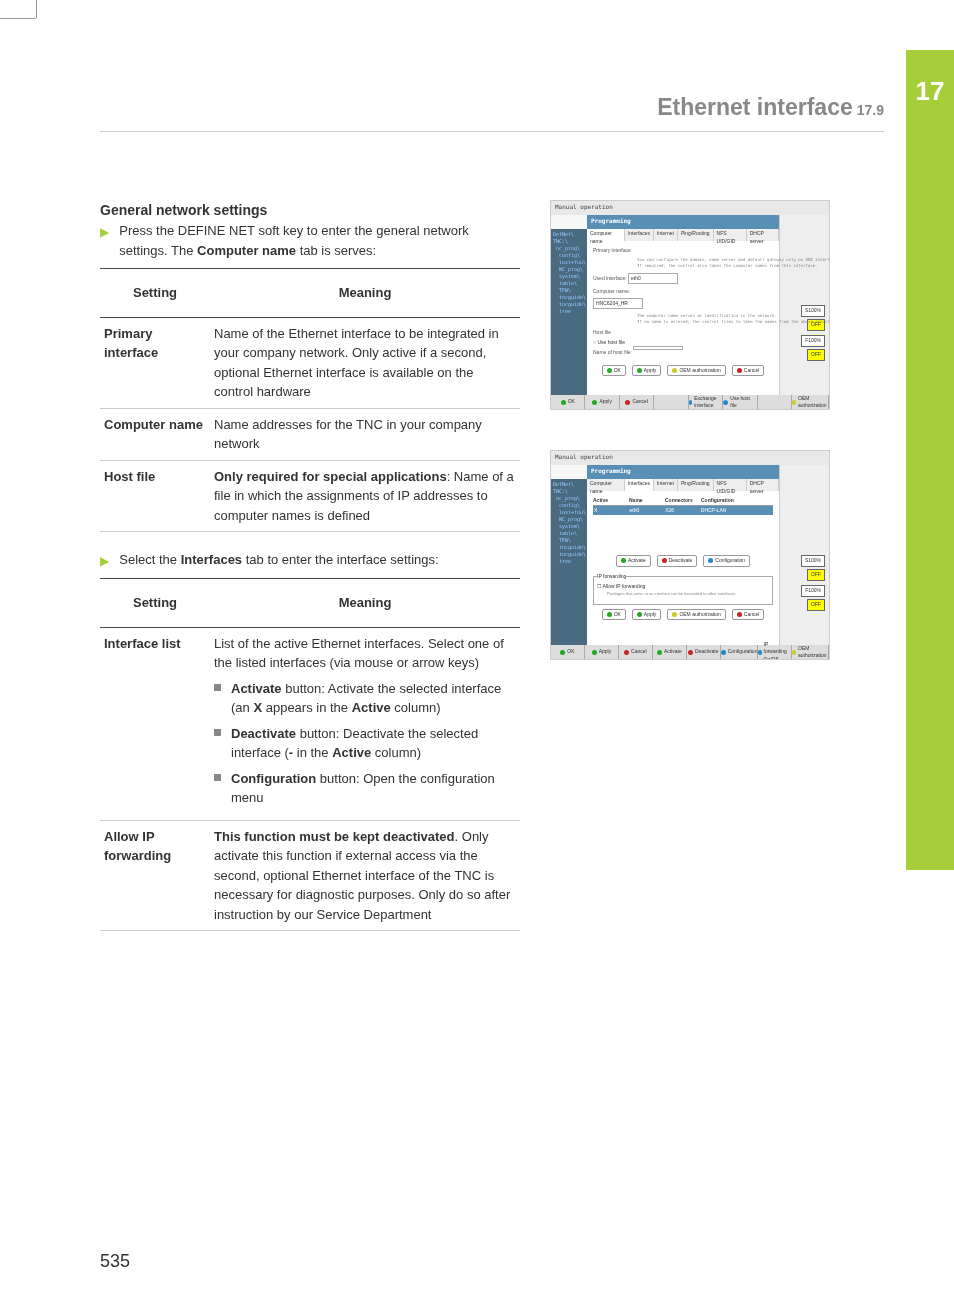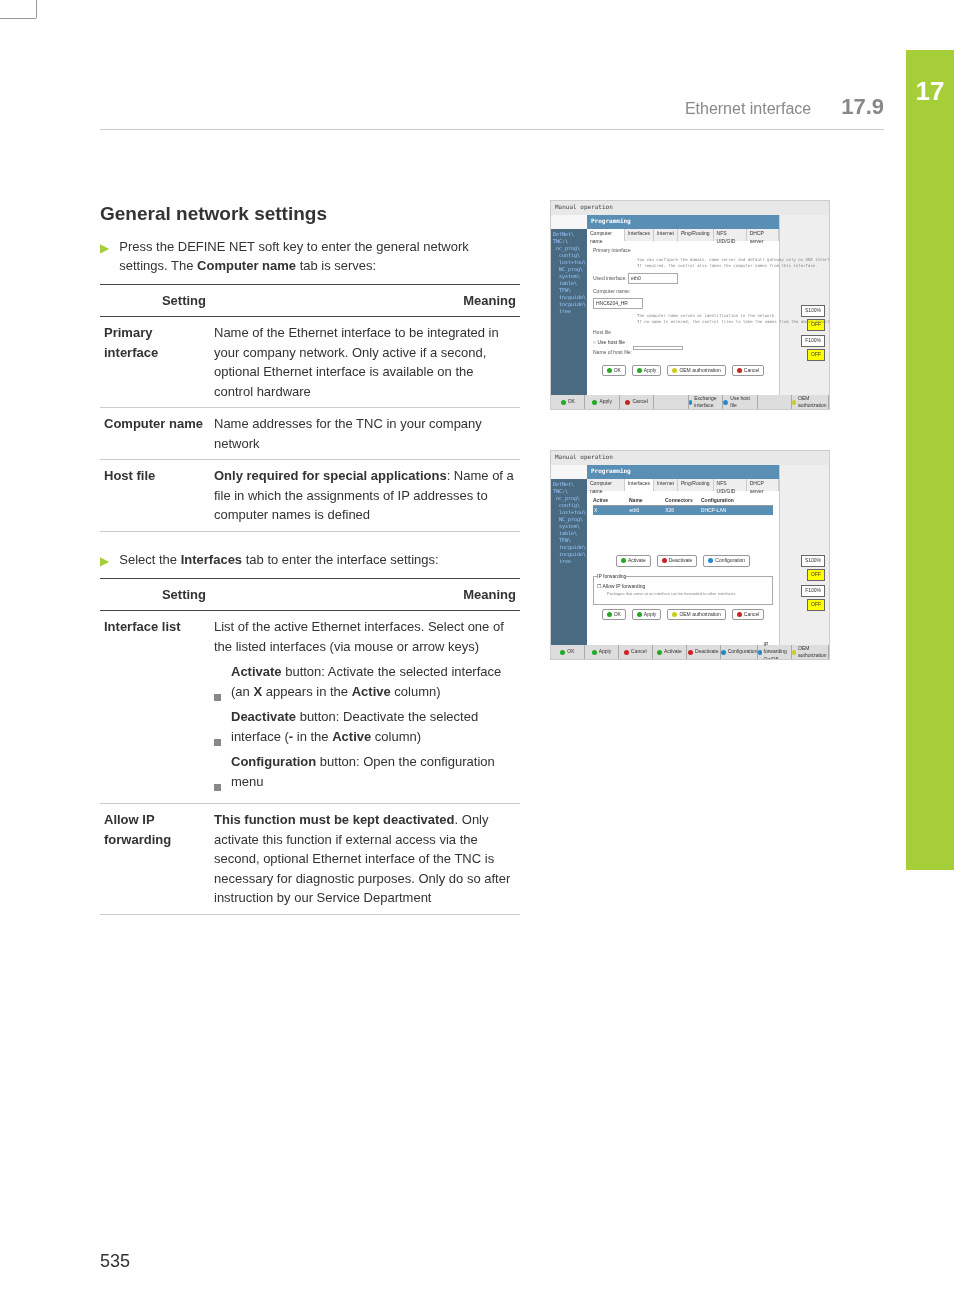--- a/index.html
+++ b/index.html
@@ -4,35 +4,35 @@
 <style>
 *{margin:0;padding:0;box-sizing:border-box}
 body{font-family:Arial,Helvetica,sans-serif;background:#fff;color:#333;font-size:14px;line-height:1.5}
 .page{width:954px;height:1315px;position:relative;background:#fff}
 .crop-marks{position:absolute;top:0;left:0;width:100%;height:50px}
 .crop-marks::before{content:"";position:absolute;left:36px;top:0;width:1px;height:18px;background:#999}
 .crop-marks::after{content:"";position:absolute;left:0;top:18px;width:36px;height:1px;background:#999}
 .side-tab{position:absolute;right:0;top:50px;width:48px;height:820px;background:#a6ce39;display:flex;align-items:flex-start;justify-content:center;padding-top:22px}
 .side-tab-text{color:#fff;font-size:26px;font-weight:bold}
 .header{position:absolute;top:90px;left:100px;right:70px;display:flex;justify-content:flex-end;align-items:baseline;padding-bottom:6px;border-bottom:1px solid #ccc}
-.header-title{color:#888;font-size:16px;font-weight:normal;margin-right:30px}
-.header-num{color:#888;font-size:22px;font-weight:bold}
+.header-title{color:#888;font-size:23px;font-weight:bold;margin-right:4px}
+.header-num{color:#888;font-size:14px;font-weight:bold}
 .content{position:absolute;top:200px;left:100px;right:70px;display:flex;gap:30px}
 .left-col{flex:0 0 420px}
 .right-col{flex:1}
-h3.sub{font-size:19px;font-weight:bold;color:#333;margin-bottom:8px}
+h3.sub{font-size:14px;font-weight:bold;color:#333;}
 .step{display:flex;align-items:flex-start;margin-bottom:8px}
 .step .arrow{color:#a6ce39;font-size:12px;margin-right:10px;margin-top:2px}
 .step-text{flex:1;font-size:13px}
 table.settings{width:100%;border-collapse:collapse;margin:6px 0 18px 0;font-size:13px}
-table.settings th{text-align:right;font-weight:bold;padding:6px 4px;border-bottom:1px solid #444;border-top:1px solid #444}
+table.settings th{text-align:center;font-weight:bold;padding:14px 4px;border-bottom:1px solid #444;border-top:1px solid #444}
 table.settings td{padding:6px 4px;vertical-align:top;border-bottom:1px solid #ccc}
 table.settings td:first-child{font-weight:bold;width:110px}
 .bullist{list-style:none;margin-top:6px}
-.bullist li{display:flex;align-items:flex-end;margin-bottom:6px}
+.bullist li{display:flex;align-items:flex-start;margin-bottom:6px}
 .bullist li .sq{width:7px;height:7px;background:#888;margin-right:10px;margin-top:5px;flex-shrink:0}
 .screenshot{border:1px solid #ccc;width:280px;height:210px;margin-bottom:40px;position:relative;background:#f7f7f7;overflow:hidden;font-size:6px}
 .ss-top{position:absolute;top:0;left:0;right:0;height:14px;background:#e8e8e8;color:#444;padding:1px 4px;font-family:monospace}
 .ss-prog{position:absolute;top:14px;left:36px;right:50px;height:14px;background:#5a8fb5;color:#fff;font-family:monospace;padding:1px 4px;font-weight:bold}
 .ss-sidebar-l{position:absolute;top:28px;left:0;width:36px;bottom:14px;background:#4a6a82;color:#9cf;font-family:monospace;font-size:5px;padding:2px;line-height:1.4}
 .ss-main{position:absolute;top:28px;left:36px;right:50px;bottom:14px;background:#fff}
 .ss-tabs{height:12px;background:#eee;display:flex;font-size:5px}
 .ss-tab{padding:1px 3px;border-right:1px solid #ccc}
 .ss-tab.active{background:#fff}
 .ss-body{padding:6px;font-size:5px;color:#333}

